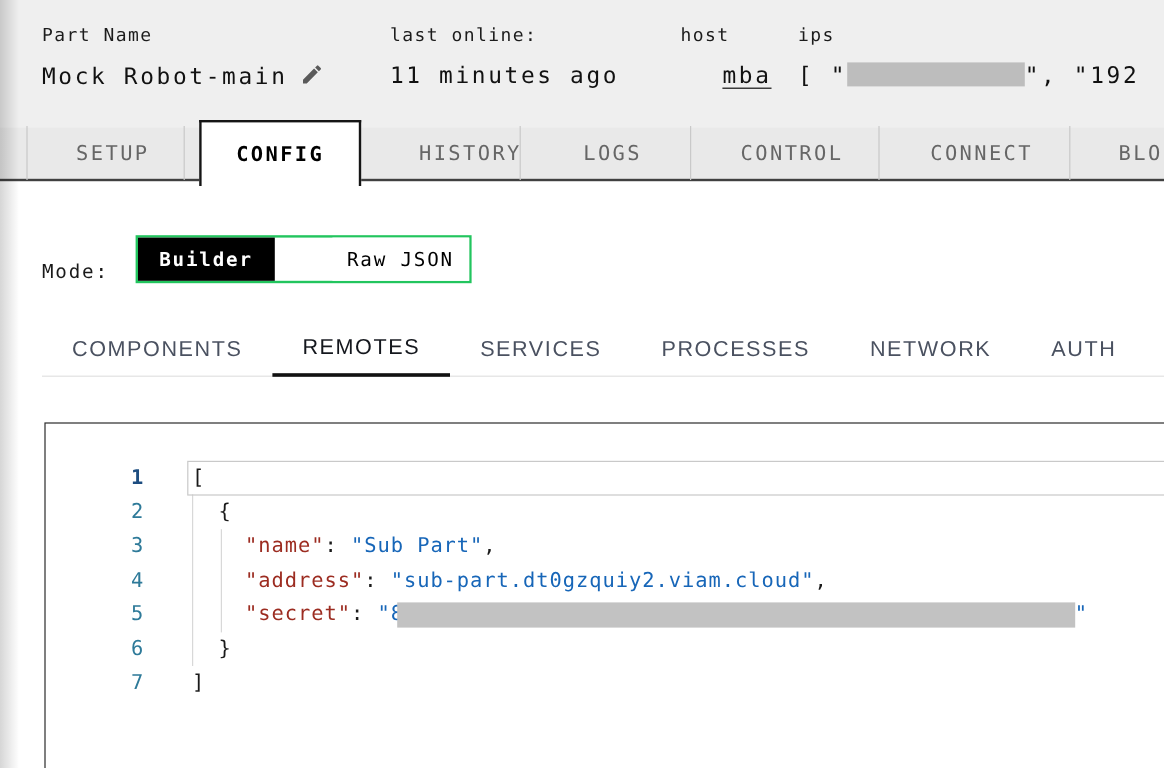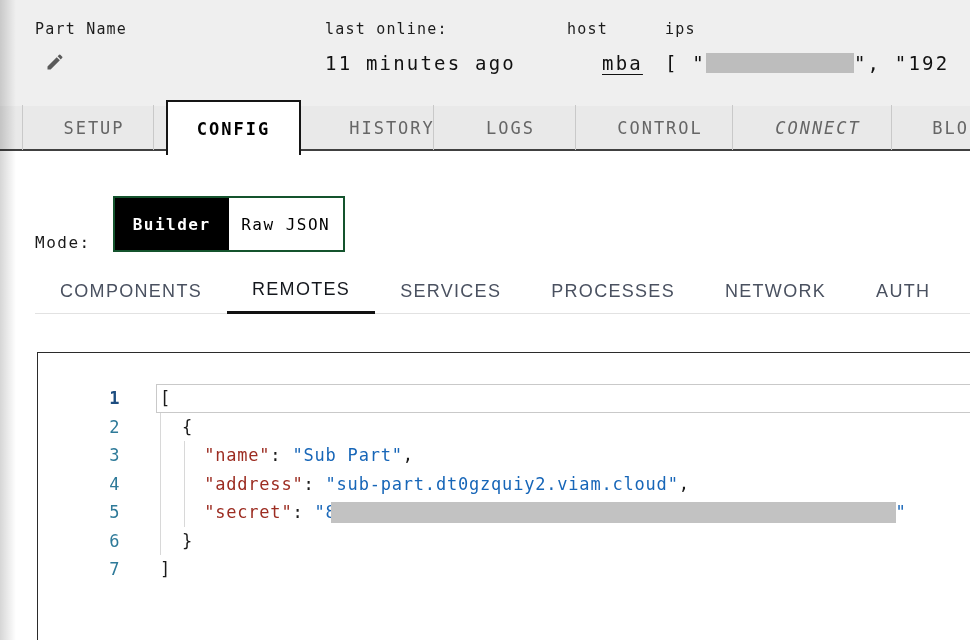--- a/index.html
+++ b/index.html
@@ -26,21 +26,21 @@
   .tab { height:45px; display:flex; align-items:center; justify-content:center;
     font-size:17px; letter-spacing:2px; color:#666; cursor:pointer;
     border-right:1px solid #c9c9c9; flex:none; }
   .tab-spacer { width:23px; height:45px; border-right:1px solid #c9c9c9; flex:none; }
   .tab.active { background:#ffffff; color:#000; font-weight:bold; height:55px;
     border:2px solid #151515; border-bottom:none; position:relative; z-index:3; }
 
   
   .mode-row { position:absolute; left:35px; top:196px; display:flex; align-items:flex-end; }
   .mode-label { font-size:16px; letter-spacing:1.5px; margin-right:22px; }
-  .mode-toggle { display:flex; border:2px solid #14532d; height:56px; }
+  .mode-toggle { display:flex; border:2px solid #22c55e; height:40px;gap:48px; }
   .mode-opt { width:114px; display:flex; align-items:center; justify-content:center;
     font-size:16px; letter-spacing:1.5px; cursor:pointer; background:#fff; color:#000; }
   .mode-opt.selected { background:#000; color:#fff; font-weight:bold; }
 
   
   .subtabs { position:absolute; left:35px; top:268px; width:935px; height:46px;
     display:flex; border-bottom:1px solid #e2e2e2; font-family:"Liberation Sans", sans-serif; }
   .subtab { padding:0 25px; display:flex; align-items:center; font-size:18px;
     letter-spacing:1.3px; color:#4a5160; cursor:pointer; height:46px; }
   .subtab.active { color:#14171d; font-weight:normal; border-bottom:3px solid #111; }
@@ -63,21 +63,21 @@
     vertical-align:middle; margin-left:-6px; position:relative; z-index:2; }
 </style>
 </head>
 <body>
 
 <div class="edge-shade"></div>
 
 <div class="hdr">
   <div class="hcol col-part">
     <div class="hlabel">Part Name</div>
-    <div class="hvalue"><span class="pencil"><svg width="20" height="20" viewBox="0 0 24 24" fill="#5a5a5a">
+    <div class="hvalue"><span>Mock Robot-main</span><span class="pencil"><svg width="20" height="20" viewBox="0 0 24 24" fill="#5a5a5a">
             <path d="M3 17.25V21h3.75L17.81 9.94l-3.75-3.75L3 17.25zM20.71 7.04a.996.996 0 0 0 0-1.41l-2.34-2.34a.996.996 0 0 0-1.41 0l-1.83 1.83 3.75 3.75 1.83-1.83z"></path>
           </svg></span></div>
   </div>
   <div class="hcol col-online">
     <div class="hlabel">last online:</div>
     <div class="hvalue">11 minutes ago</div>
   </div>
   <div class="hcol col-host">
     <div class="hlabel">host</div>
     <div class="hvalue"><span class="host-link">mba</span></div>
@@ -88,21 +88,21 @@
   </div>
 </div>
 
 <div class="tabbar" id="tabbar">
   <div class="tab-spacer"></div>
 <div class="tab" style="width: 119px;">SETUP</div>
     <div class="tab active" style="width: 135px;">CONFIG</div>
     <div class="tab" style="width: 121px; padding-left: 38px;">HISTORY</div>
     <div class="tab" style="width: 130px;">LOGS</div>
     <div class="tab" style="width: 145px;">CONTROL</div>
-    <div class="tab" style="width: 147px; font-style: italic;">CONNECT</div>
+    <div class="tab" style="width: 147px;">CONNECT</div>
     <div class="tab" style="width: 143px;">BLOCKLY</div>
   </div>
 
 <div class="mode-row">
   <span class="mode-label">Mode:</span>
   <div class="mode-toggle" id="mode-toggle">
       <div class="mode-opt selected">Builder</div>
       <div class="mode-opt">Raw JSON</div>
     </div>
 </div>

